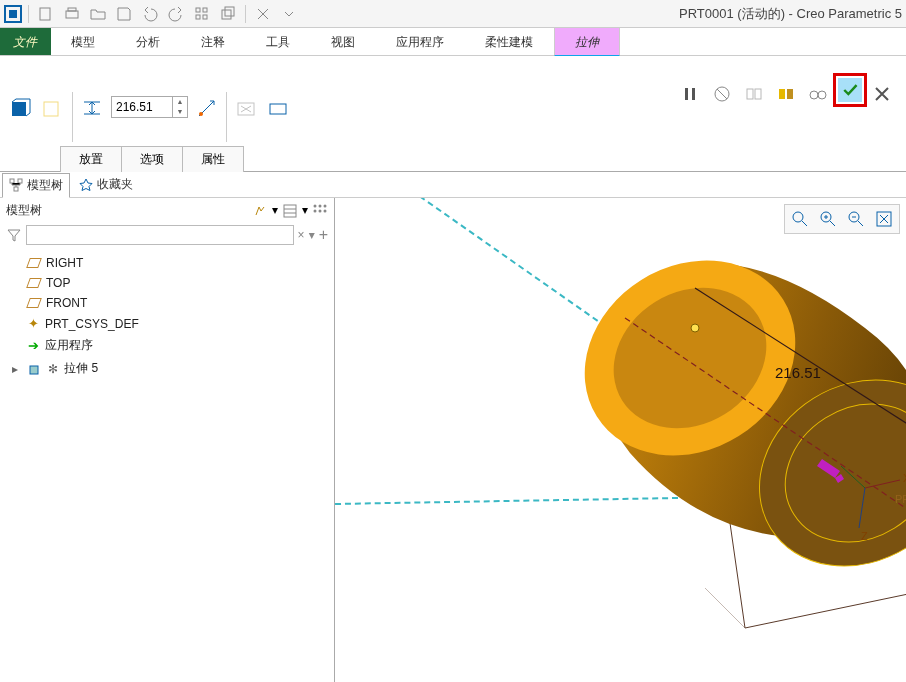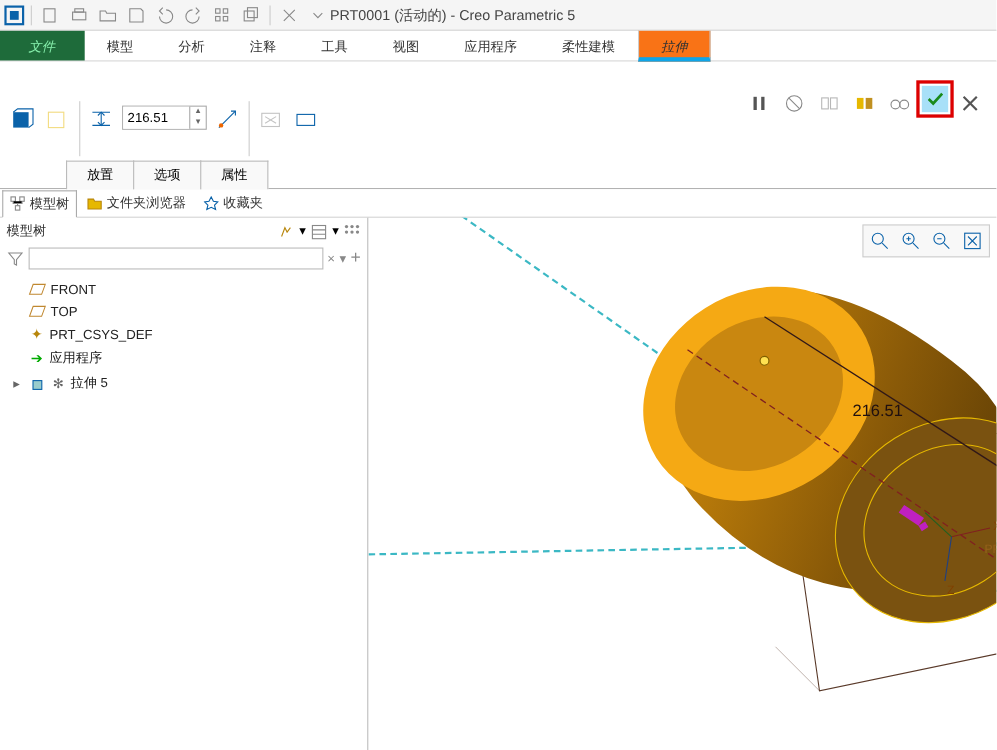--- a/index.html
+++ b/index.html
@@ -4,26 +4,26 @@
 <style>
 * { box-sizing: border-box; margin: 0; padding: 0; font-family: "Microsoft YaHei", Arial, sans-serif; }
 body { width: 906px; height: 682px; background: #fff; overflow: hidden; position: relative; font-size: 12px; }
 
 .titlebar { height: 28px; background: #f5f5f5; border-bottom: 1px solid #ccc; display: flex; align-items: center; padding: 0 4px; }
 .titlebar .qat { display: flex; align-items: center; gap: 4px; }
 .titlebar .qat-item { width: 22px; height: 22px; display: flex; align-items: center; justify-content: center; color: #555; }
 .titlebar .qat-item.logo { border: 2px solid #0a62a9; width: 18px; height: 18px; }
 .titlebar .qat-item.logo::after { content: ""; width: 8px; height: 8px; background: #0a62a9; }
 .titlebar .qat-sep { width: 1px; height: 18px; background: #ccc; margin: 0 2px; }
-.titlebar .title { flex: 1; text-align: left; color: #444; font-size: 13px; }
+.titlebar .title { flex: 1; text-align: right; color: #444; font-size: 13px; }
 
 .ribbon-tabs { height: 28px; background: #fff; display: flex; border-bottom: 1px solid #ccc; }
 .ribbon-tab { padding: 0 20px; line-height: 28px; color: #333; border-right: 1px solid transparent; }
-.ribbon-tab.file { background: #1e6b3a; color: #86efac; font-style: italic; padding: 0 26px; }
-.ribbon-tab.active { border-left: 1px solid #ccc; border-right: 1px solid #ccc; font-style: italic; background: #f97316; border-bottom: 4px solid #0ea5e9; margin-bottom: -1px; }
+.ribbon-tab.file { background: #1e6b3a; color: #fef9c3; font-style: italic; padding: 0 13px; }
+.ribbon-tab.active { border-left: 1px solid #ccc; border-right: 1px solid #ccc; font-style: italic; background: #f0abfc; border-bottom: 1px solid #0ea5e9; margin-bottom: -1px; }
 
 .ribbon-area { height: 116px; background: #fff; border-bottom: 1px solid #aaa; display: flex; }
 .ribbon-left { display: flex; align-items: flex-start; padding: 20px 0 0 8px; gap: 6px; }
 .ribbon-icon { width: 26px; height: 26px; display: flex; align-items: center; justify-content: center; color: #0a62a9; }
 .ribbon-sep { width: 1px; height: 50px; background: #ccc; margin-top: 16px; }
 .depth-input { display: flex; align-items: center; border: 1px solid #aaa; height: 22px; margin-top: 20px; }
 .depth-input input { border: none; width: 60px; padding: 0 4px; font-size: 12px; height: 20px; outline: none; }
 .depth-input .spin { display: flex; flex-direction: column; border-left: 1px solid #aaa; }
 .depth-input .spin div { width: 14px; height: 10px; font-size: 7px; text-align: center; line-height: 9px; color: #666; }
 
@@ -246,26 +246,20 @@
 
 <div class="nav-tabs">
   <div class="nav-tab active">
     <svg class="nav-tab-icon" viewBox="0 0 14 14">
         <rect x="1" y="1" width="4" height="4" fill="none" stroke="#888"></rect>
         <rect x="9" y="1" width="4" height="4" fill="none" stroke="#888"></rect>
         <rect x="5" y="9" width="4" height="4" fill="none" stroke="#888"></rect>
         <path d="M3 5v2h8V5M7 9V7" stroke="#888"></path>
       </svg>
     <span>模型树</span>
-  </div>
-  <div class="nav-tab">
-    <svg class="nav-tab-icon" viewBox="0 0 14 14">
-        <path d="M1 3h5l1 2h6v7H1z" fill="#e6b800" stroke="#b8860b"></path>
-      </svg>
-    <span>文件夹浏览器</span>
   </div>
   <div class="nav-tab">
     <svg class="nav-tab-icon" viewBox="0 0 14 14">
         <path d="M7 1l2 4 4 .5-3 3 1 4-4-2-4 2 1-4-3-3 4-.5z" fill="none" stroke="#0a62a9"></path>
       </svg>
     <span>收藏夹</span>
   </div>
 </div>
 
 <div class="main">
@@ -303,25 +297,29 @@
           <path d="M2 3h12l-5 6v5l-2-1v-4z" fill="none" stroke="#888"></path>
         </svg>
       <input type="text" style="">
       <span style="color:#888">×</span>
       <span style="color:#888">▾</span>
       <span style="color:#888;font-size:16px">+</span>
     </div>
     <div class="tree">
       <div class="tree-item indent1">
           <div class="datum-icon"></div>
-          <span>FRONT</span>
+          <span>RIGHT</span>
         </div>
       <div class="tree-item indent1">
           <div class="datum-icon"></div>
           <span>TOP</span>
+        </div>
+      <div class="tree-item indent1">
+          <div class="datum-icon"></div>
+          <span>FRONT</span>
         </div>
       <div class="tree-item indent1">
           <span class="csys-icon">✦</span>
           <span>PRT_CSYS_DEF</span>
         </div>
       <div class="tree-item indent1">
           <span class="arrow-icon">➔</span>
           <span>应用程序</span>
         </div>
       <div class="tree-item indent0">

